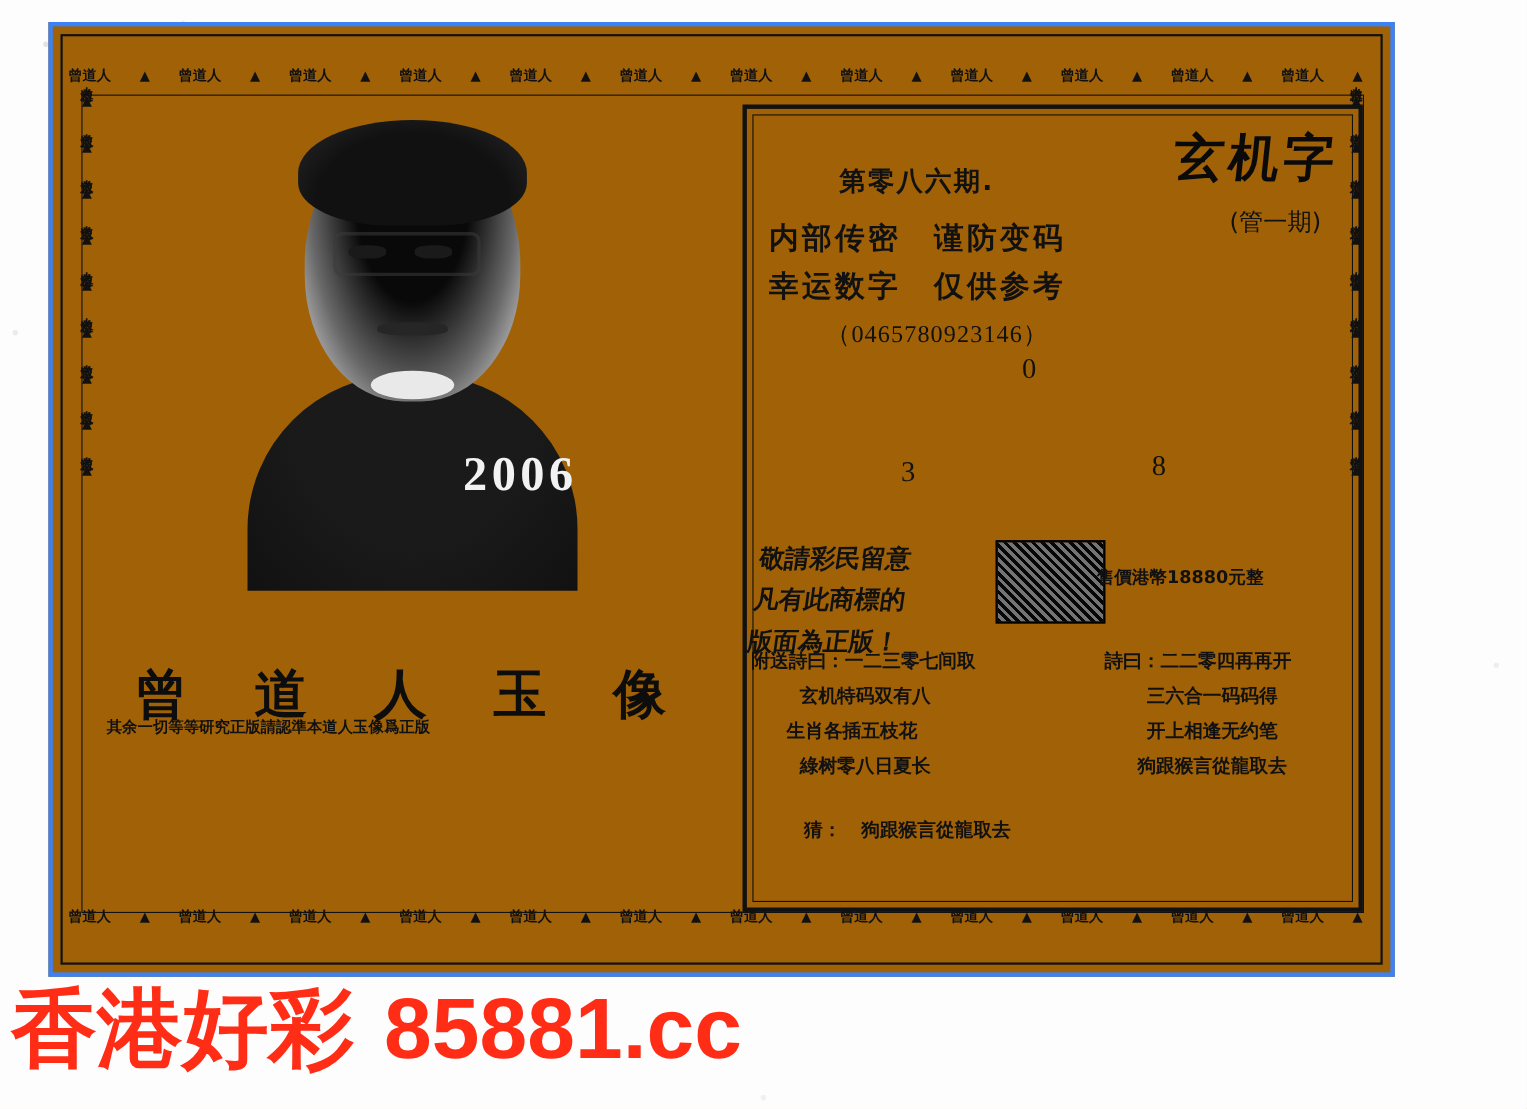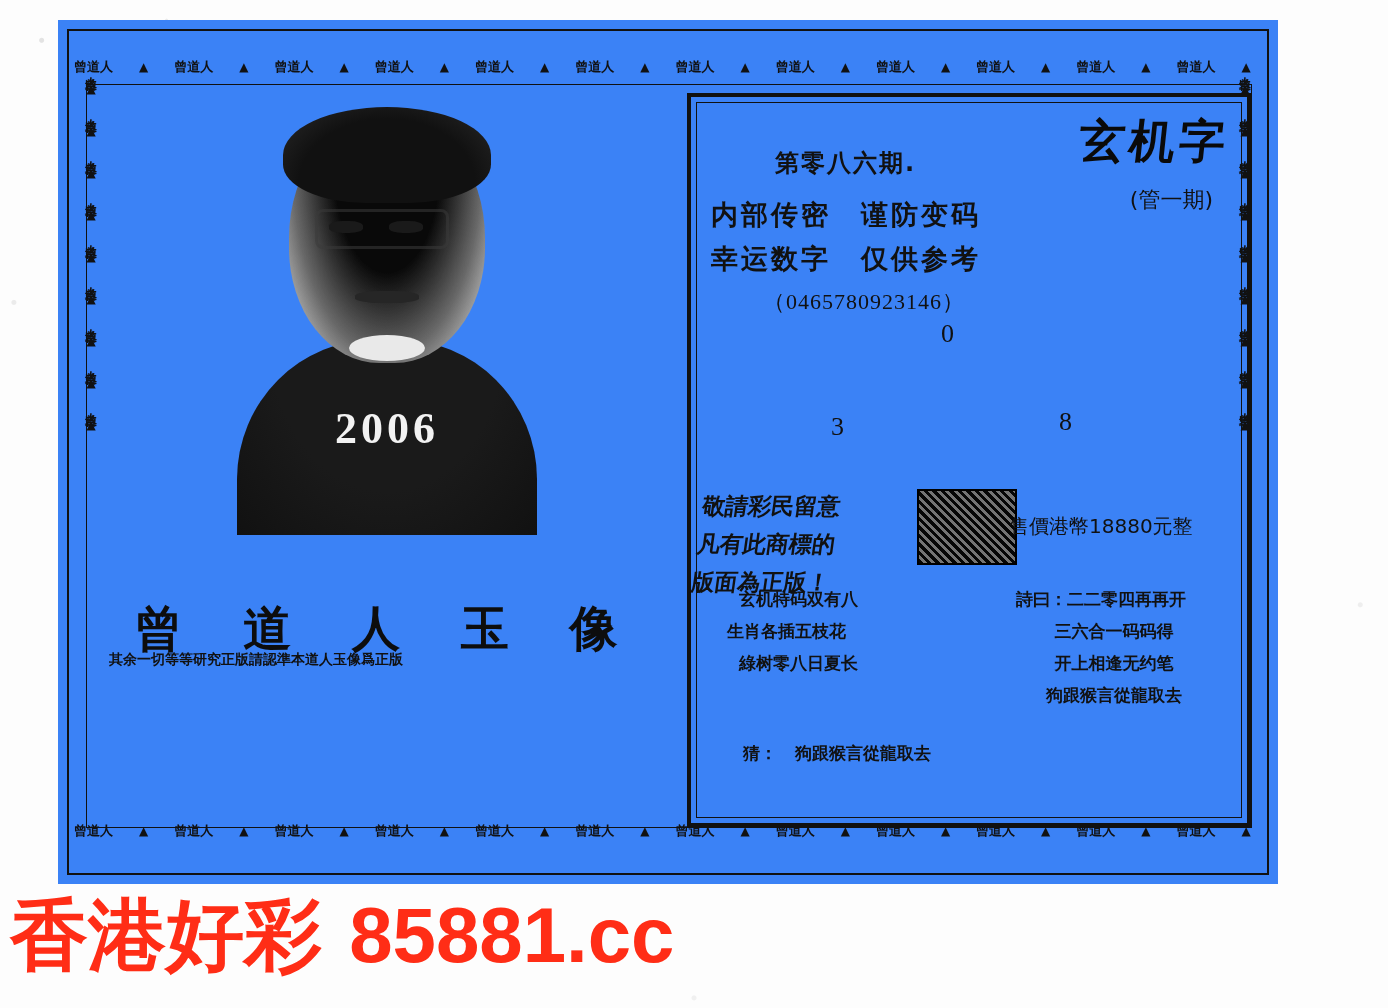--- a/index.html
+++ b/index.html
@@ -12,22 +12,22 @@
     background:
       radial-gradient(circle at 3% 4%, rgba(0,0,0,.10) 0 2px, transparent 3px),
       radial-gradient(circle at 12% 2%, rgba(0,0,0,.08) 0 1px, transparent 2px),
       radial-gradient(circle at 1% 30%, rgba(0,0,0,.07) 0 2px, transparent 3px),
       radial-gradient(circle at 98% 60%, rgba(0,0,0,.06) 0 2px, transparent 3px),
       radial-gradient(circle at 50% 99%, rgba(0,0,0,.05) 0 2px, transparent 3px);
     pointer-events:none;
   }
 
   
-  .poster{position:absolute;left:58px;top:20px;width:1216px;height:860px;
-     border:2px solid #3b82f6;background:#3b82f6;}
+  .poster{position:absolute;left:44px;top:20px;width:1216px;height:860px;
+     border:4px solid #3b82f6;background:#a16207;}
   .poster .inner-line{position:absolute;inset:7px;border:2px solid #111;}
 
   
   .band{position:absolute;font-size:13px;font-weight:bold;color:#111;
         white-space:nowrap;overflow:hidden;letter-spacing:0;}
   .band-top{left:14px;top:36px;width:1188px;height:22px;}
   .band-bottom{left:14px;top:800px;width:1188px;height:22px;}
   .band span{margin-right:26px;}
   .band .tri{font-size:12px;}
 
@@ -53,21 +53,21 @@
   .photo .hair{position:absolute;left:46px;top:-6px;width:208px;height:96px;border-radius:50% 50% 40% 40%;
      background:radial-gradient(ellipse at 50% 80%, #111 0 60%, #2a2a2a 100%);}
   .photo .eyeL,.photo .eyeR{position:absolute;top:108px;width:34px;height:12px;background:#1a1a1a;border-radius:40%;}
   .photo .eyeL{left:92px;} .photo .eyeR{left:152px;}
   .photo .glass{position:absolute;left:78px;top:96px;width:128px;height:34px;border:3px solid #3a3a3a;border-radius:8px;opacity:.55;}
   .photo .mouth{position:absolute;left:118px;top:178px;width:64px;height:12px;background:#262626;border-radius:40%;}
   .photo .body{position:absolute;left:0;top:226px;width:300px;height:196px;
      background:radial-gradient(ellipse at 50% 0%, #1a1a1a 0 55%, #111 100%);
      border-radius:140px 140px 0 0;}
   .photo .collar{position:absolute;left:112px;top:222px;width:76px;height:26px;background:#e9e9e9;border-radius:50%;}
-  .photo .year{position:absolute;left:0;top:290px;width:300px;text-align:center;
+  .photo .year{position:absolute;left:0;top:290px;width:300px;text-align:right;
      color:#f2f2f2;font-size:44px;font-weight:bold;letter-spacing:4px;
      font-family:"Liberation Serif",serif;}
 
   .big-title{position:absolute;left:20px;top:472px;width:560px;text-align:center;
      font-size:48px;font-weight:bold;letter-spacing:22px;color:#0d0d0d;
      font-family:"DejaVu Sans",sans-serif;margin-top:40px;}
   .fine-print{position:absolute;left:22px;top:560px;width:556px;font-size:14px;
      line-height:28px;color:#111;font-weight:bold;}
 
   
@@ -88,21 +88,21 @@
   .dig3{left:140px;top:315px;}
   .dig8{left:368px;top:310px;}
 
   .notice{position:absolute;left:6px;top:390px;width:220px;font-size:23px;font-weight:bold;
      line-height:38px;color:#111;transform:skewX(-8deg);}
   .stamp{position:absolute;left:226px;top:392px;width:96px;height:72px;border:2px solid #111;
      background:
        repeating-linear-gradient(45deg,#222 0 3px,#777 3px 6px),
        radial-gradient(circle at 50% 50%, #000 0 30%, #555 70%);
      filter:contrast(1.3);}
-  .price{position:absolute;left:318px;top:416px;font-size:20px;color:#111;font-weight:normal;}
+  .price{position:absolute;left:318px;top:416px;font-size:16px;color:#111;font-weight:bold;}
 
   .poemL{position:absolute;left:4px;top:486px;width:270px;font-size:17px;line-height:32px;color:#111;font-weight:bold;}
   .poemL .l1{margin-left:0;}
   .poemL .l2{margin-left:44px;} .poemL .l3{margin-left:32px;} .poemL .l4{margin-left:44px;}
   .poemR{position:absolute;left:272px;top:486px;width:276px;font-size:17px;line-height:32px;color:#111;font-weight:bold;text-align:center;}
   .poemR .l2,.poemR .l3,.poemR .l4{margin-left:26px;}
 
   .zodiac{position:absolute;left:16px;top:640px;width:530px;font-size:17px;line-height:32px;color:#111;font-weight:bold;}
   .zodiac .row2{margin-left:36px;}
 
@@ -166,20 +166,23 @@
 
         <div class="notice">
           <div>敬請彩民留意</div>
           <div>凡有此商標的</div>
           <div>版面為正版！</div>
         </div>
         <div class="stamp"></div>
         <div class="price">售價港幣18880元整</div>
 
         <div class="poemL">
+          <div class="l1">
+            <span>附送詩曰：</span><span>一二三零七间取</span>
+          </div>
           <div class="l2">玄机特码双有八</div>
           <div class="l3">生肖各插五枝花</div>
           <div class="l4">綠树零八日夏长</div>
         </div>
 
         <div class="poemR">
           <div class="l1">
             <span>詩曰：</span><span>二二零四再再开</span>
           </div>
           <div class="l2">三六合一码码得</div>

